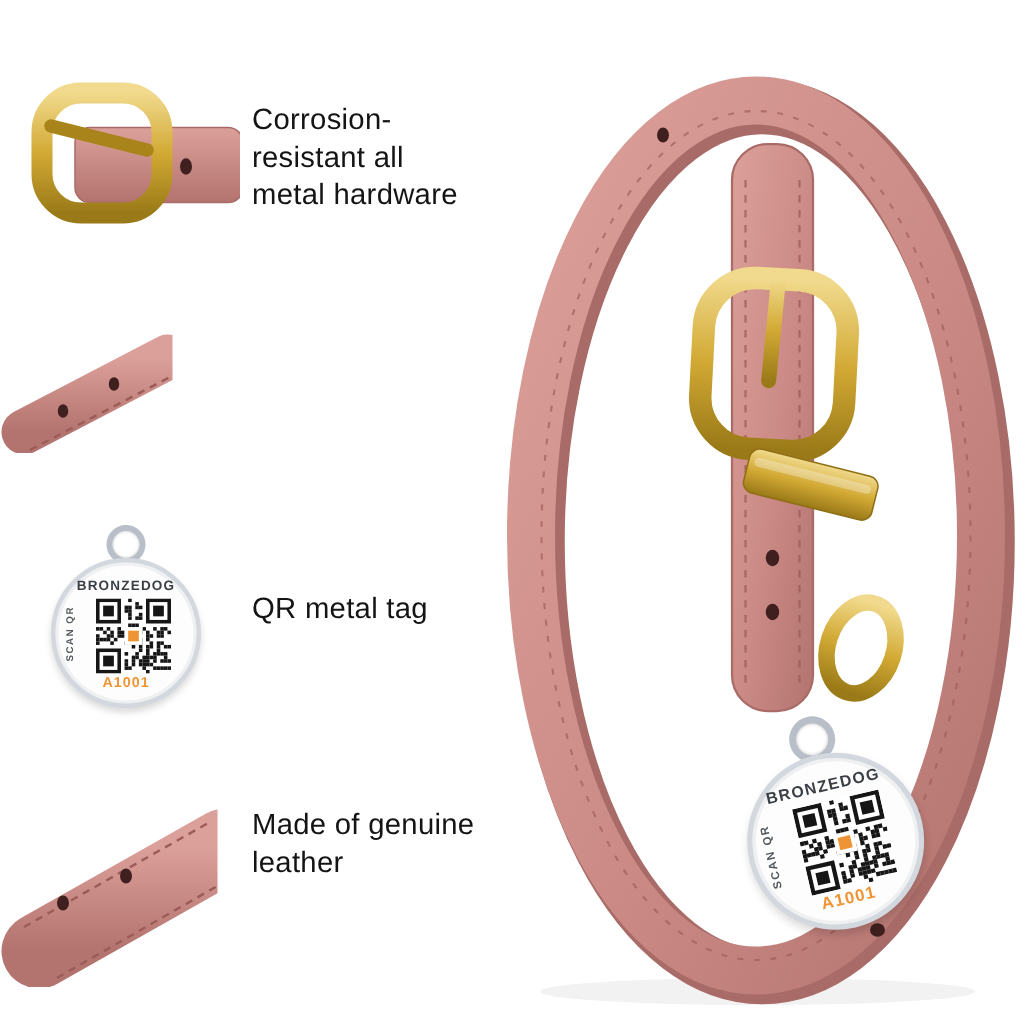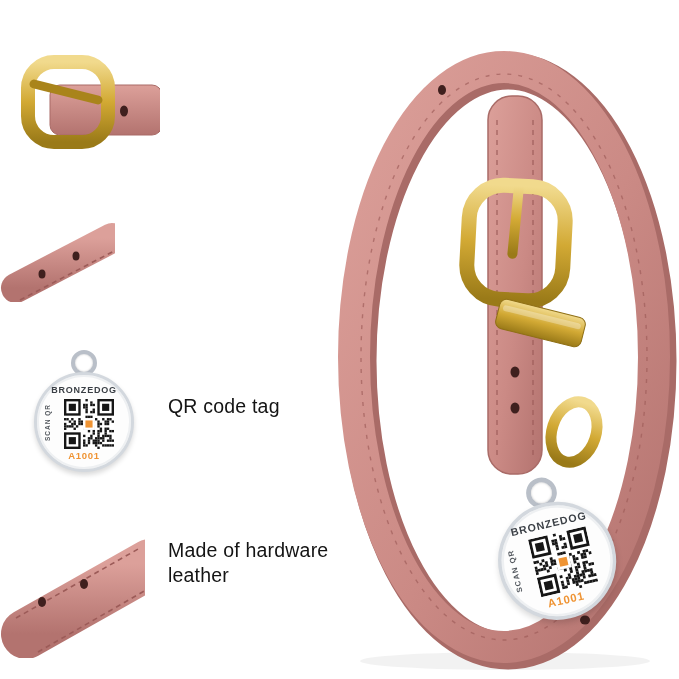--- a/index.html
+++ b/index.html
@@ -224,20 +224,23 @@
         <stop offset="0" stop-color="#f1da8d"></stop>
           <stop offset="0.5" stop-color="#d2a934"></stop>
           <stop offset="1" stop-color="#9a7a18"></stop>
       </linearGradient>
     </defs>
     <rect x="50" y="33" width="112" height="50" rx="10" fill="url(#gStrap1)" stroke="#a96b67" stroke-width="1"></rect>
     <ellipse cx="124" cy="59" rx="4" ry="5.5" fill="#3f201e"></ellipse>
     <rect x="28" y="10" width="80" height="80" rx="26" fill="none" stroke="url(#gGold1)" stroke-width="14"></rect>
     <line x1="98" y1="48" x2="34" y2="32" stroke="#a9841b" stroke-width="9" stroke-linecap="round"></line>
   </svg>
+  <div class="label l1">Corrosion-
+resistant all
+metal hardware</div>
 
   <svg class="thumb t2" viewBox="0 0 115 90">
     <defs>
       <linearGradient id="gStrap2" x1="0" y1="0" x2="0" y2="1">
         <stop offset="0" stop-color="#dca09a"></stop>
           <stop offset="1" stop-color="#b3736f"></stop>
       </linearGradient>
     </defs>
     <path d="M 16 76 L 112 26" stroke="url(#gStrap2)" stroke-width="30" stroke-linecap="round" fill="none"></path>
     <path d="M 20 88 L 116 38" stroke="#9c5b58" stroke-width="1.6" stroke-dasharray="5 4" fill="none"></path>
@@ -372,31 +375,31 @@
           <rect x="64" y="8" width="12" height="12" fill="#161616"></rect>
           <rect x="0" y="56" width="28" height="28" fill="#161616"></rect>
           <rect x="4" y="60" width="20" height="20" fill="#ffffff"></rect>
           <rect x="8" y="64" width="12" height="12" fill="#161616"></rect>
           <rect x="32" y="32" width="20" height="20" fill="#ffffff"></rect>
           <rect x="36" y="36" width="12" height="12" fill="#ef9434"></rect>
         </svg>
       <div class="tag-code">A1001</div>
     </div>
   </div>
-  <div class="label l3">QR code tag</div>
+  <div class="label l3">QR metal tag</div>
 
   <svg class="thumb t4" viewBox="0 0 145 140">
     <defs>
       <linearGradient id="gStrap4" x1="0" y1="0" x2="0" y2="1">
         <stop offset="0" stop-color="#dca09a"></stop>
           <stop offset="1" stop-color="#b3736f"></stop>
       </linearGradient>
     </defs>
     <path d="M 26 116 L 150 46" stroke="url(#gStrap4)" stroke-width="50" stroke-linecap="round" fill="none"></path>
     <path d="M 16 100 L 140 30" stroke="#9c5b58" stroke-width="1.6" stroke-dasharray="5 4" fill="none"></path>
     <path d="M 38 134 L 160 64" stroke="#9c5b58" stroke-width="1.6" stroke-dasharray="5 4" fill="none"></path>
     <ellipse cx="42" cy="84" rx="4" ry="5" fill="#3f201e"></ellipse>
     <ellipse cx="84" cy="66" rx="4" ry="5" fill="#3f201e"></ellipse>
   </svg>
-  <div class="label l4">Made of hardware
+  <div class="label l4">Made of genuine
 leather</div>
 
 </div>
 
 </body></html>

